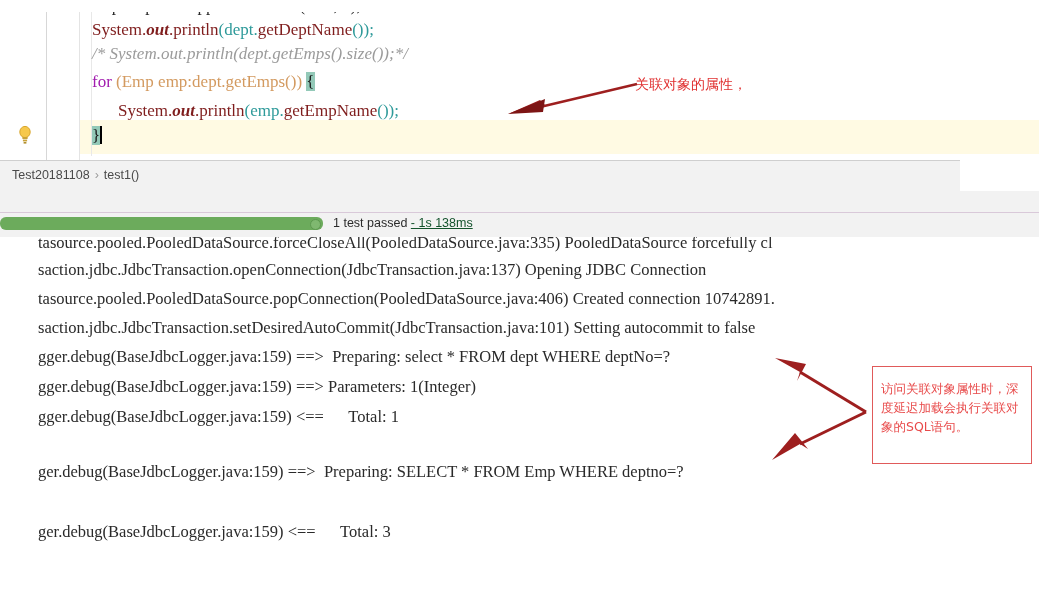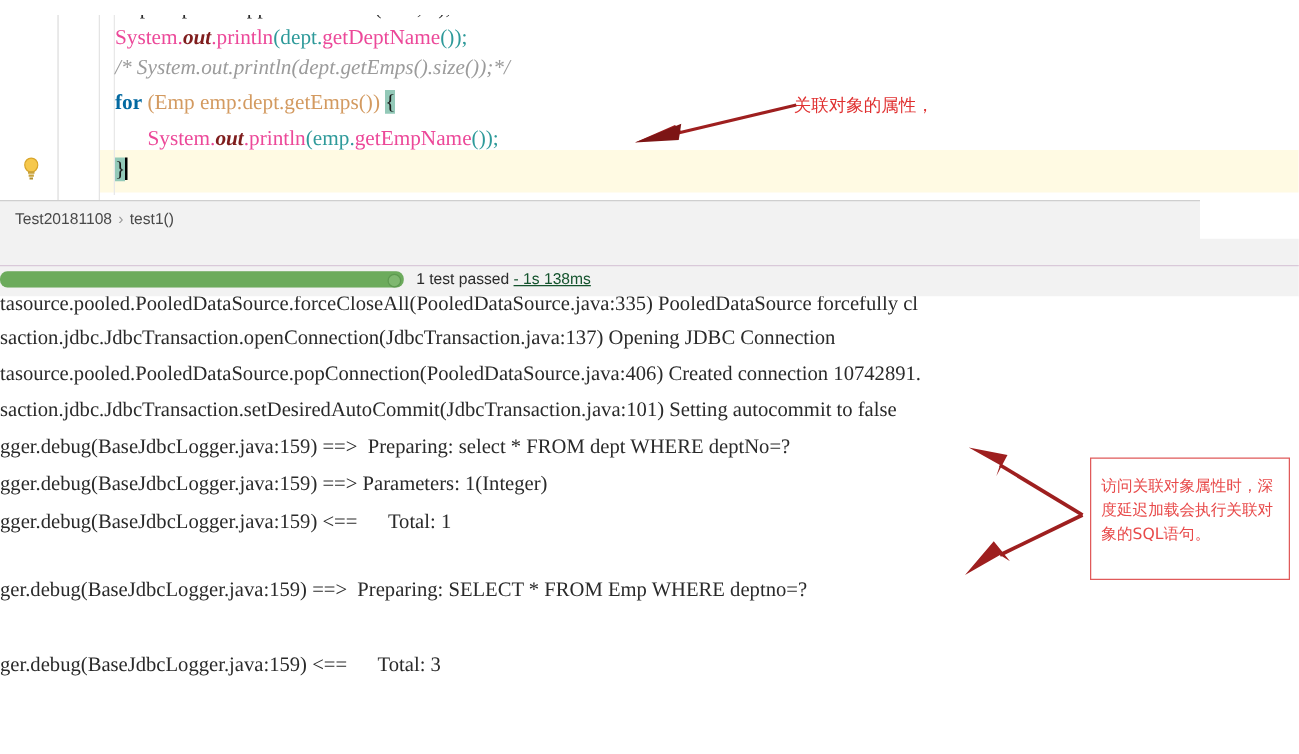--- a/index.html
+++ b/index.html
@@ -71,23 +71,23 @@
     white-space: pre;
     left: 92px;
   }
   .cl.l0 { top: -4px; color: #2b2b2b; }
   .cl.l1 { top: 20px; }
   .cl.l2 { top: 44px; color: #9b9b9b; font-style: italic; }
   .cl.l3 { top: 72px; }
   .cl.l4 { top: 101px; left: 118px; }
   .cl.l5 { top: 126px; left: 92px; }
 
-  .kw    { color: #0369a1; font-weight: bold; }
+  .kw    { color: #a21caf; font-weight: normal; }
   .sfld  { color: #7f1d1d; font-weight: bold; font-style: italic; }
-  .plain { color: #ec4899; margin-top: 32px; }
+  .plain { color: #7f1d1d; margin-top: 32px; }
   .paren { color: #2e9a9a; }
   .parenOr { color: #d39a60; }
   .brace-hl { background: #93c9b8; color: #1a1a1a; }
   .caret {
     display: inline-block;
     width: 2px; height: 18px;
     background: #000;
     vertical-align: -3px;
   }
   .clip-top {
@@ -194,20 +194,21 @@
     background: #ffffff;
     overflow: hidden;
   }
   .log {
     position: absolute;
     left: 0;
     white-space: pre;
     font-family: "Liberation Serif", serif;
     font-size: 16.5px;
     color: #2a2a2a;
+    padding-left: 38px;
   }
 
   
   .red-box {
     position: absolute;
     left: 872px; top: 366px;
     width: 160px; height: 98px;
     border: 1px solid #e05a5a;
     background: #ffffff;
     z-index: 11;

